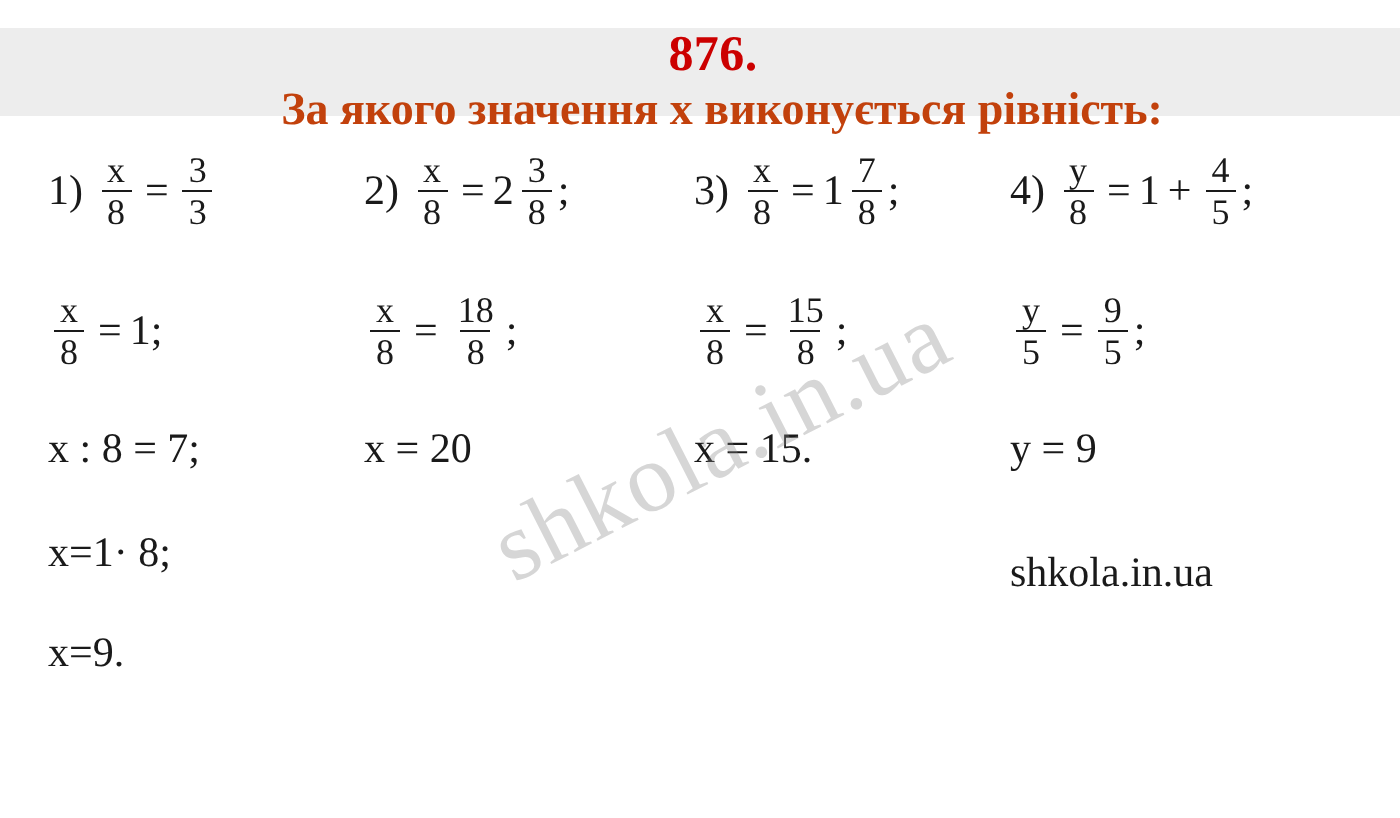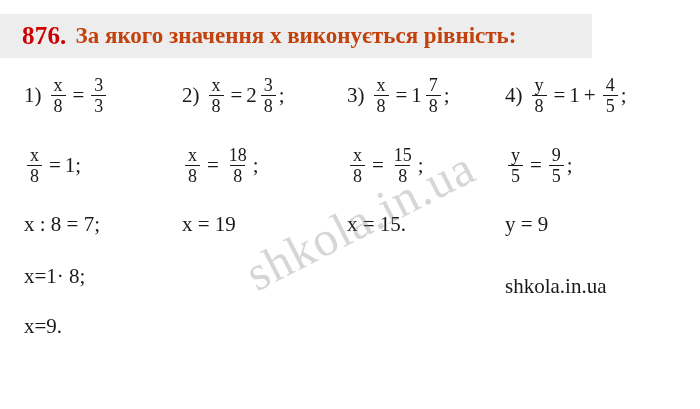--- a/index.html
+++ b/index.html
@@ -14,27 +14,28 @@
     color: #1a1a1a;
     overflow: hidden;
     position: relative;
   }
 
   
   .header {
     position: absolute;
     left: 0;
     top: 14px;
-    width: 592px;
+    width: 700px;
     height: 44px;
     background: #ededed;
     display: flex;
     align-items: center;
     box-sizing: border-box;
     padding-left: 22px;
+    flex-direction: column;
   }
   .task-number {
     color: #cc0000;
     font-weight: bold;
     font-size: 25px;
     margin-right: 9px;
     letter-spacing: 0.2px;
   }
   .task-title {
     color: #c2410c;
@@ -203,21 +204,21 @@
       </span>
       <span class="op txt">=</span>
       <span class="frac">
         <span class="num">18</span>
         <span class="den">8</span>
       </span>
       <span class="txt">;</span>
     </div>
 
     <div class="line r3">
-      <span class="txt">х = 19</span>
+      <span class="txt">х = 20</span>
     </div>
   </div>
 
   <div class="col col-3">
     <div class="line r1">
       <span class="lbl txt">3)</span>
       <span class="frac">
         <span class="num">x</span>
         <span class="den">8</span>
       </span>

